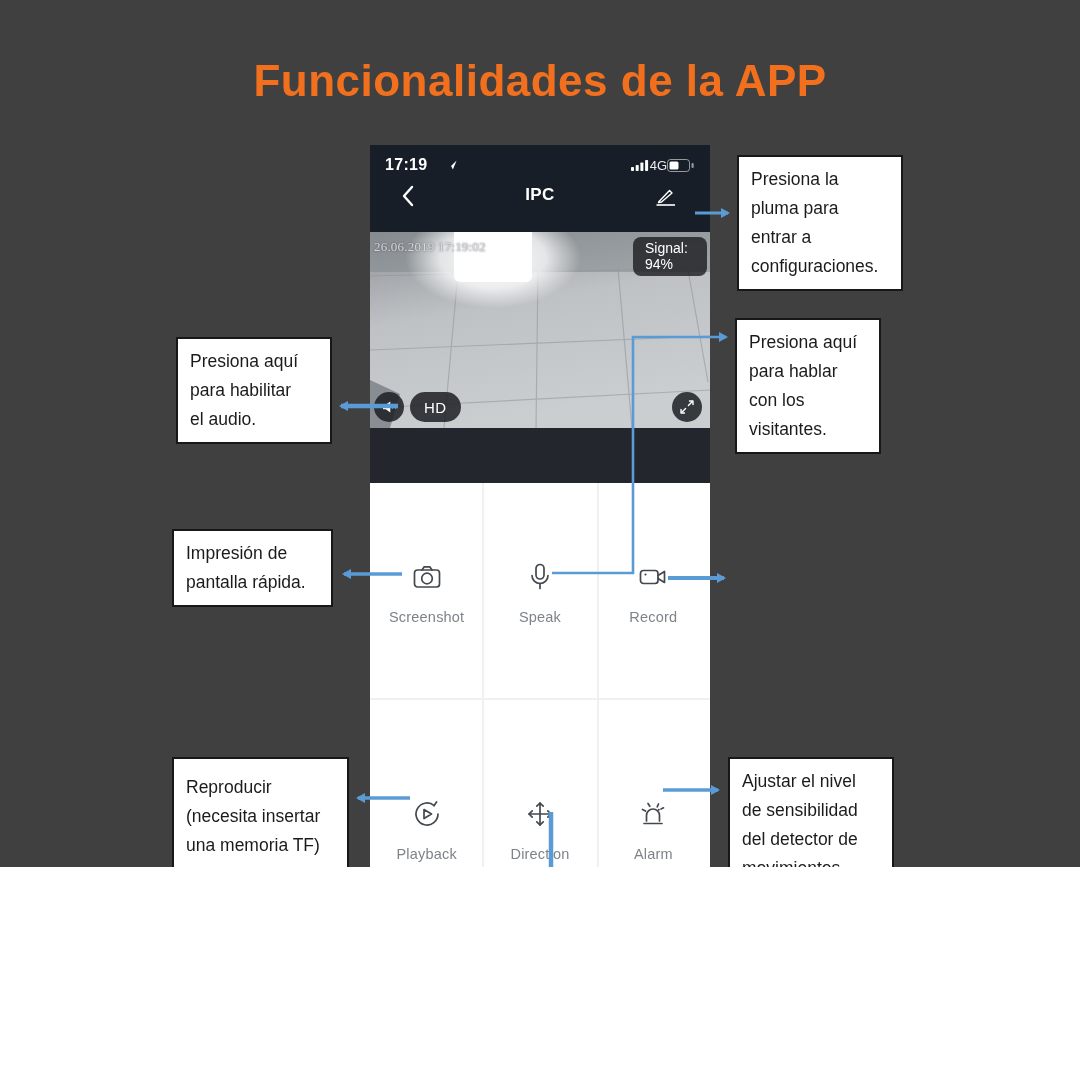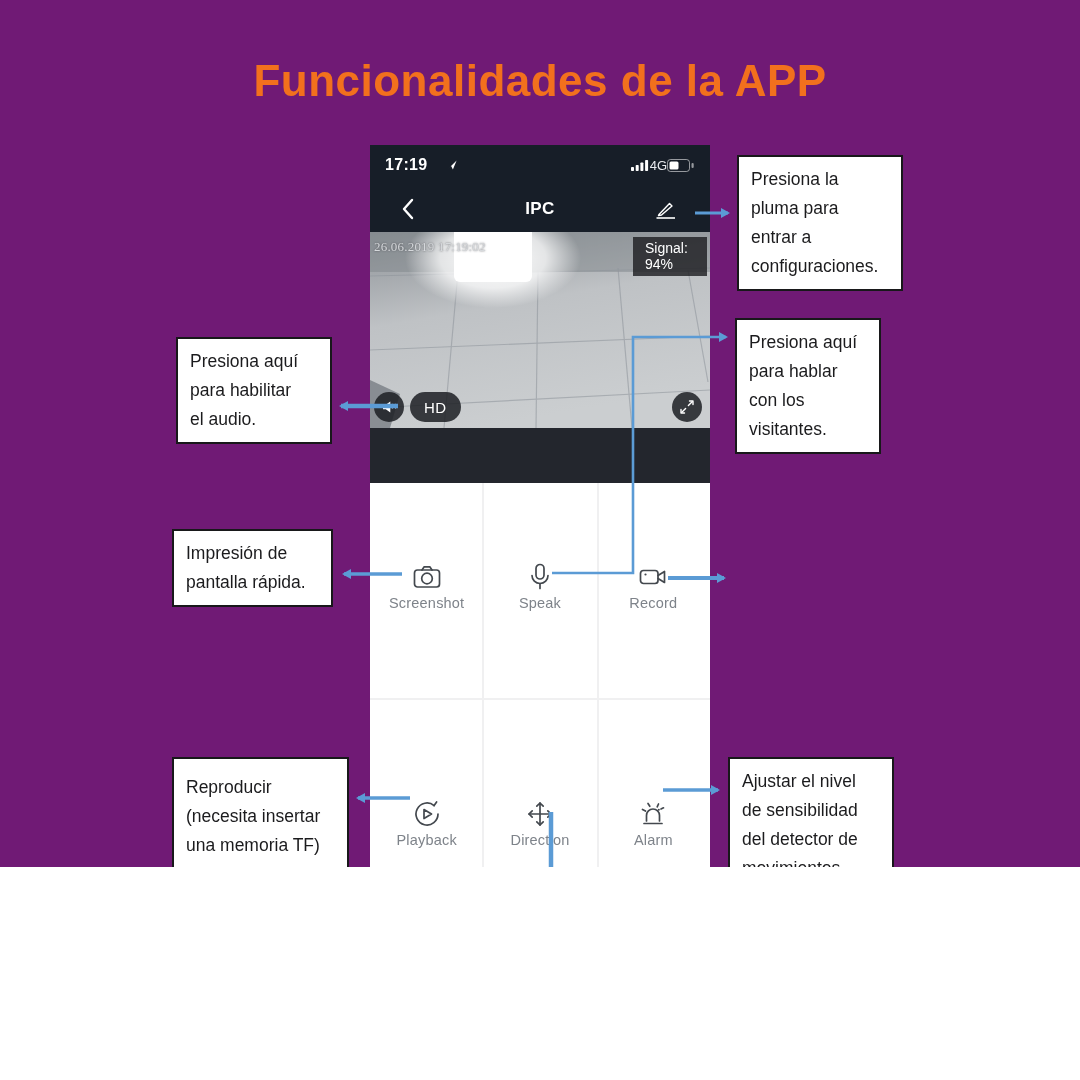--- a/index.html
+++ b/index.html
@@ -1,54 +1,54 @@
 <!DOCTYPE html>
 <html style="--accent: #F2701D; --connector: #5B9BD5; --phone-dark: #171E28; --strip-dark: #23262D;"><head>
 <meta charset="utf-8">
 <style>
   html,body{margin:0;padding:0;background:#fff;}
   .canvas{
-    position:relative;width:1080px;height:867px;background:#701a75;
+    position:relative;width:1080px;height:867px;background:#404040;
     font-family:"Liberation Sans", sans-serif;overflow:hidden;
   }
   
   .page-title{
     position:absolute;top:56px;left:0;right:0;text-align:center;
     font-size:44px;font-weight:bold;letter-spacing:.5px;color:var(--accent);
   }
   
   .phone{position:absolute;left:370px;top:145px;width:340px;z-index:1;}
   .statusbar{
     height:40px;background:var(--phone-dark);display:flex;align-items:center;
     justify-content:space-between;padding:0 15px;box-sizing:border-box;color:#fff;
   }
   .sb-left{display:flex;align-items:center;gap:19px;}
   .sb-time{font-size:16px;font-weight:bold;letter-spacing:.3px;}
   .sb-right{display:flex;align-items:center;}
   .sb-net{font-size:13px;color:#e8eaee;}
   .navbar{
     height:47px;background:var(--phone-dark);position:relative;
-    display:flex;align-items:center;justify-content:space-between;
+    display:flex;align-items:flex-start;justify-content:space-between;
     padding:0 32px;box-sizing:border-box;
   }
   .nav-title{
     position:absolute;left:0;right:0;text-align:center;color:#fff;
     font-size:17px;font-weight:bold;letter-spacing:.4px;
   }
   .nav-btn{position:relative;z-index:2;display:flex;align-items:center;background:none;border:none;padding:0;cursor:pointer;}
   
   .camera{position:relative;height:196px;overflow:hidden;background:#b7babd;}
   .cam-scene{position:absolute;inset:0;}
   .timestamp{
     position:absolute;left:4px;top:7px;font-family:Liberation Serif, serif;
     font-size:13px;color:#d6d9dc;letter-spacing:.2px;text-shadow:0 0 2px rgba(70,70,75,.9);
   }
   .signal-badge{
     position:absolute;right:3px;top:5px;width:74px;box-sizing:border-box;
-    background:rgba(24,24,28,.78);border-radius:0;color:#fff;
+    background:rgba(24,24,28,.78);border-radius:8px;color:#fff;
     font-size:14px;line-height:1.15;padding:3px 0 4px 12px;
   }
   .round-btn{
     position:absolute;width:30px;height:30px;border-radius:50%;
     background:rgba(28,30,35,.85);display:flex;align-items:center;justify-content:center;
     border:none;padding:0;cursor:pointer;
   }
   .mute-btn{left:4px;bottom:6px;}
   .fs-btn{right:8px;bottom:6px;}
   .hd-pill{
@@ -60,21 +60,21 @@
   
   .panel{position:relative;height:427px;background:#fff;}
   .vdiv{position:absolute;top:0;bottom:12px;width:2px;background:#f0f0f1;}
   .hdiv{position:absolute;left:0;right:0;top:215px;height:2px;background:#f0f0f1;}
   .frow{position:absolute;left:0;width:100%;display:flex;}
   .frow1{top:0;height:215px;}
   .frow2{top:232px;height:212px;}
   .fcell{flex:1;display:flex;flex-direction:column;align-items:center;background:none;border:none;cursor:pointer;}
   .frow1 .fcell{padding-top:76px;}
   .frow2 .fcell{padding-top:81px;}
-  .flabel{margin-top:0;font-size:14.5px;color:#7e838a;letter-spacing:.2px;font-family:"Liberation Sans",sans-serif;}
+  .flabel{margin-top:14px;font-size:14.5px;color:#7e838a;letter-spacing:.2px;font-family:"Liberation Sans",sans-serif;}
   .ficon{stroke:#43484e;fill:none;stroke-width:1.7;stroke-linecap:round;stroke-linejoin:round;}
   
   .home-indicator{position:absolute;left:478px;top:900px;width:124px;height:5px;border-radius:3px;background:#050505;z-index:25;cursor:pointer;}
   
   .overlay{position:absolute;inset:0;z-index:20;pointer-events:none;}
   .conn{stroke:var(--connector);fill:none;}
   
   .callout{
     position:absolute;z-index:30;background:#fff;border:2px solid #18181a;
     box-sizing:border-box;padding:8px 12px;font-size:17.5px;line-height:29px;

